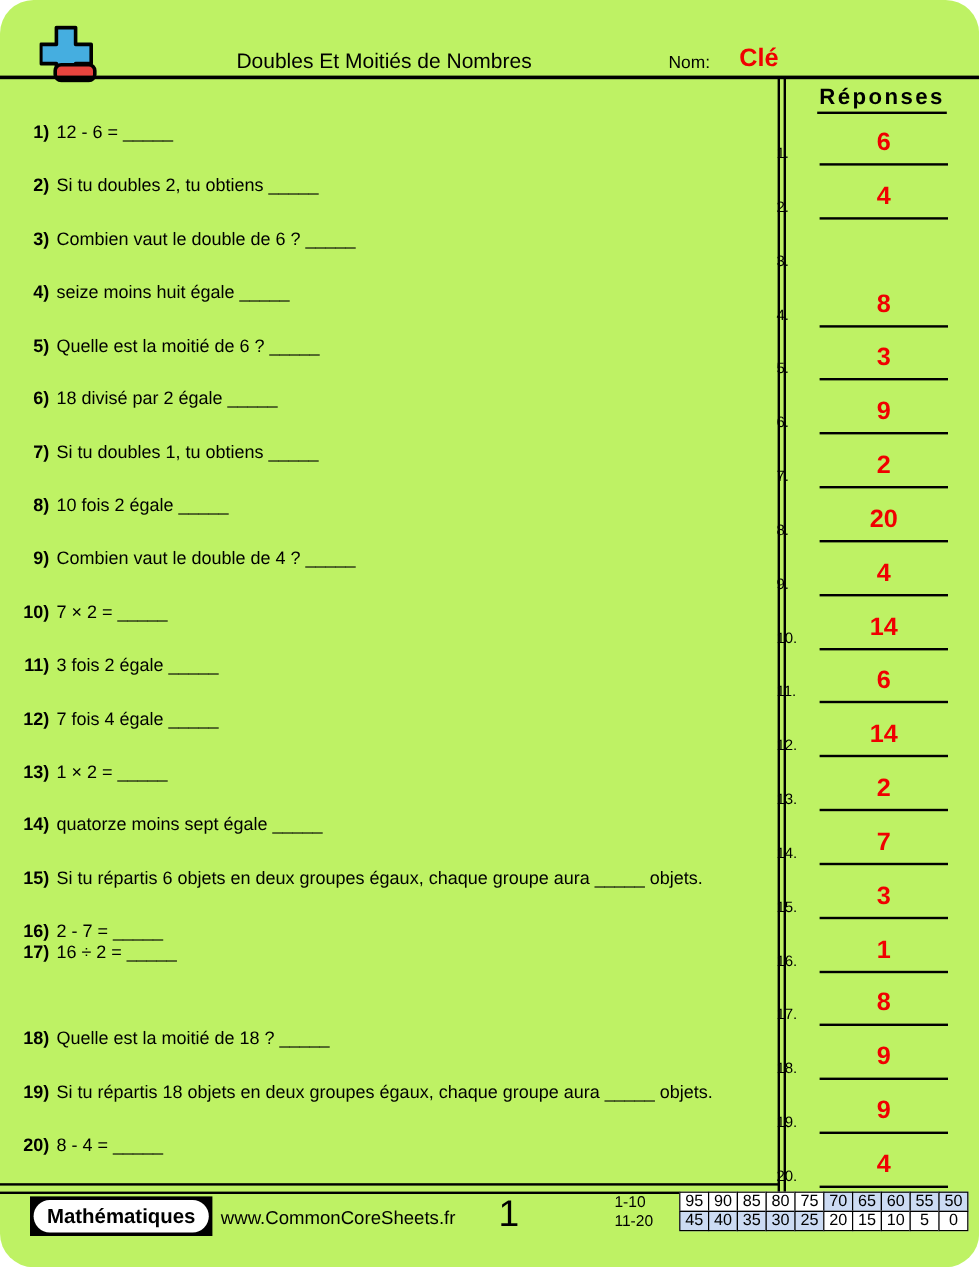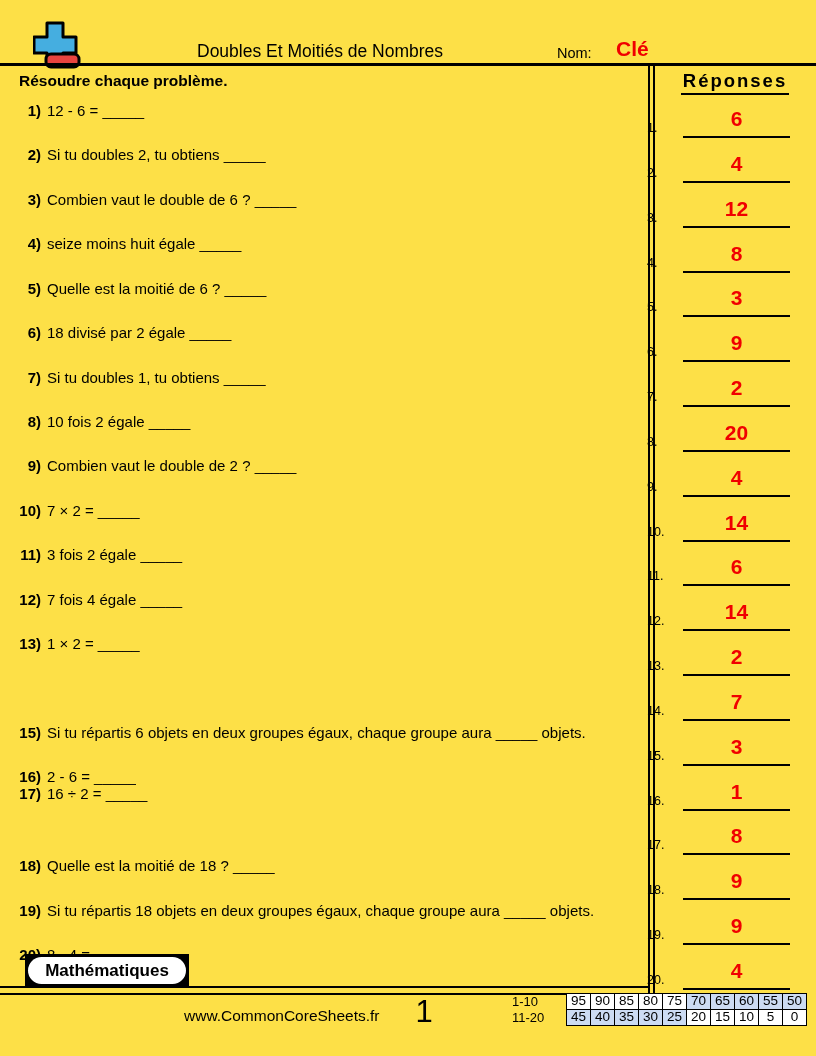--- a/index.html
+++ b/index.html
@@ -1,18 +1,18 @@
 <!DOCTYPE html>
 <html style="--answer-red: #f00000; --cell-blue: #ccdbf3;"><head>
 <meta charset="utf-8">
 <style>
   html,body{margin:0;padding:0;background:#ffffff;}
   .page{
-    position:relative;width:816px;height:1056px;background:#fde047;
-    font-family:"Liberation Sans",sans-serif;color:#000;overflow:hidden;
+    position:relative;width:816px;height:1056px;background:#bef264;
+    font-family:"Liberation Sans",sans-serif;color:#000;overflow:hidden;border-radius:28px;
   }
   
   .logo{position:absolute;left:33px;top:21px;}
   .page-title{position:absolute;left:197px;top:41px;font-size:17.5px;white-space:nowrap;}
   .name-label{position:absolute;left:557px;top:45px;font-size:14.5px;}
   .name-value{position:absolute;left:616px;top:37px;font-size:21px;font-weight:bold;color:var(--answer-red);}
   .header-rule{position:absolute;left:0;top:63px;width:816px;height:2.5px;background:#000;}
   
   .instructions{position:absolute;left:19px;top:72px;font-size:15.5px;font-weight:bold;}
   .problems{position:absolute;left:0;top:0;width:648px;height:990px;}
@@ -26,21 +26,21 @@
            border-bottom:2.5px solid #000;padding:0 2px 2px 2px;}
   .answers{position:absolute;left:0;top:0;width:816px;height:995px;}
   .answer-row{position:absolute;left:640px;width:165px;height:32px;}
   .a-num{position:absolute;left:7px;bottom:3px;font-size:12.5px;}
   .a-line{position:absolute;left:43px;bottom:0;width:107px;height:32px;
           border-bottom:2px solid #000;text-align:center;}
   .a-value{display:block;width:100%;font-size:21px;line-height:30px;font-weight:bold;color:var(--answer-red);}
   .content-bottom-rule{position:absolute;left:0;top:986px;width:649px;height:2px;background:#000;}
   
   .footer-rule{position:absolute;left:0;top:993px;width:567px;height:2px;background:#000;}
-  .subject-badge{position:absolute;left:25px;top:954px;width:164px;height:33px;background:#000;}
+  .subject-badge{position:absolute;left:25px;top:997px;width:152px;height:33px;background:#000;}
   .subject-pill{position:absolute;left:3px;top:3px;right:3px;bottom:3px;background:#fff;
           border-radius:16px;text-align:center;font-size:17px;font-weight:bold;line-height:27px;}
   .website{position:absolute;left:184px;top:1007px;font-size:15.5px;}
   .page-number{position:absolute;left:400px;top:994px;width:48px;text-align:center;font-size:31px;}
   .score-table{position:absolute;left:512px;top:993px;}
   .score-row{display:flex;height:17px;}
   .score-row + .score-row{margin-top:-1px;}
   .score-label{width:50px;padding-right:5px;font-size:13px;line-height:17px;}
   .score-cell{box-sizing:border-box;width:25px;height:17px;margin-left:-1px;border:1px solid #000;
           text-align:center;font-size:13.5px;line-height:14px;background:#fff;}
@@ -56,21 +56,20 @@
     <svg width="50" height="48" viewBox="0 0 50 48">
       <path d="M14 2 h16 v14 h13 v16 h-13 v10 h-16 v-10 h-13 v-16 h13 z" fill="#45aee0" stroke="#000" stroke-width="3" stroke-linejoin="round"></path>
       <rect x="13" y="33" width="33" height="13" rx="5" fill="#e8443f" stroke="#000" stroke-width="3"></rect>
     </svg>
   </div>
   <div class="page-title">Doubles Et Moitiés de Nombres</div>
   <div class="name-label">Nom:</div>
   <div class="name-value">Clé</div>
   <div class="header-rule"></div>
 
-  <div class="instructions">Résoudre chaque problème.</div>
   <div class="problems" id="problems-list">
       <div class="problem-row" style="top: 102px;">
         <span class="p-num">1)</span>
         <span class="p-text">12 - 6 = _____</span>
       </div>
       <div class="problem-row" style="top: 146.42px;">
         <span class="p-num">2)</span>
         <span class="p-text">Si tu doubles 2, tu obtiens _____</span>
       </div>
       <div class="problem-row" style="top: 190.84px;">
@@ -92,45 +91,49 @@
       <div class="problem-row" style="top: 368.52px;">
         <span class="p-num">7)</span>
         <span class="p-text">Si tu doubles 1, tu obtiens _____</span>
       </div>
       <div class="problem-row" style="top: 412.94px;">
         <span class="p-num">8)</span>
         <span class="p-text">10 fois 2 égale _____</span>
       </div>
       <div class="problem-row" style="top: 457.36px;">
         <span class="p-num">9)</span>
-        <span class="p-text">Combien vaut le double de 2 ? _____</span>
+        <span class="p-text">Combien vaut le double de 4 ? _____</span>
       </div>
       <div class="problem-row" style="top: 501.78px; padding-left: 45px;">
         <span class="p-num">10)</span>
         <span class="p-text">7 × 2 = _____</span>
       </div>
       <div class="problem-row" style="top: 546.2px;">
         <span class="p-num">11)</span>
         <span class="p-text">3 fois 2 égale _____</span>
       </div>
       <div class="problem-row" style="top: 590.62px;">
         <span class="p-num">12)</span>
         <span class="p-text">7 fois 4 égale _____</span>
       </div>
       <div class="problem-row" style="top: 635.04px;">
         <span class="p-num">13)</span>
         <span class="p-text">1 × 2 = _____</span>
       </div>
+      <div class="problem-row" style="top: 679.46px;">
+        <span class="p-num">14)</span>
+        <span class="p-text">quatorze moins sept égale _____</span>
+      </div>
       <div class="problem-row" style="top: 723.88px;">
         <span class="p-num">15)</span>
         <span class="p-text">Si tu répartis 6 objets en deux groupes égaux, chaque groupe aura _____ objets.</span>
       </div>
       <div class="problem-row" style="top: 768.3px;">
         <span class="p-num">16)</span>
-        <span class="p-text">2 - 6 = _____</span>
+        <span class="p-text">2 - 7 = _____</span>
       </div>
       <div class="problem-row" style="top: 785px;">
         <span class="p-num">17)</span>
         <span class="p-text">16 ÷ 2 = _____</span>
       </div>
       <div class="problem-row" style="top: 857.14px;">
         <span class="p-num">18)</span>
         <span class="p-text">Quelle est la moitié de 18 ? _____</span>
       </div>
       <div class="problem-row" style="top: 901.56px;">
@@ -154,23 +157,20 @@
         </span>
       </div>
       <div class="answer-row" style="top: 150.84px;">
         <span class="a-num">2.</span>
         <span class="a-line">
           <span class="a-value">4</span>
         </span>
       </div>
       <div class="answer-row" style="top: 195.68px;">
         <span class="a-num">3.</span>
-        <span class="a-line">
-          <span class="a-value">12</span>
-        </span>
       </div>
       <div class="answer-row" style="top: 240.52px;">
         <span class="a-num">4.</span>
         <span class="a-line">
           <span class="a-value">8</span>
         </span>
       </div>
       <div class="answer-row" style="top: 285.36px;">
         <span class="a-num">5.</span>
         <span class="a-line">

